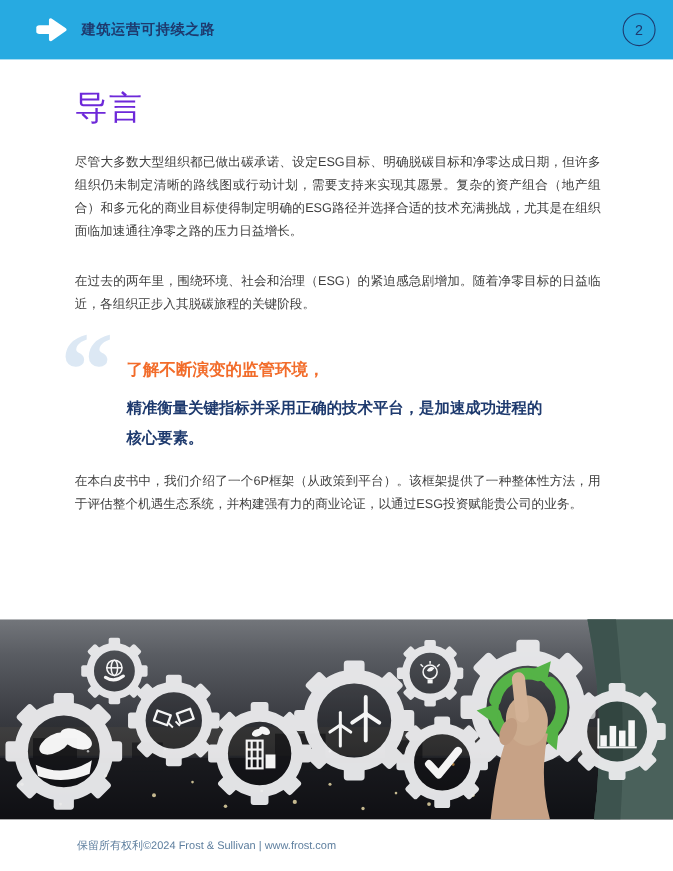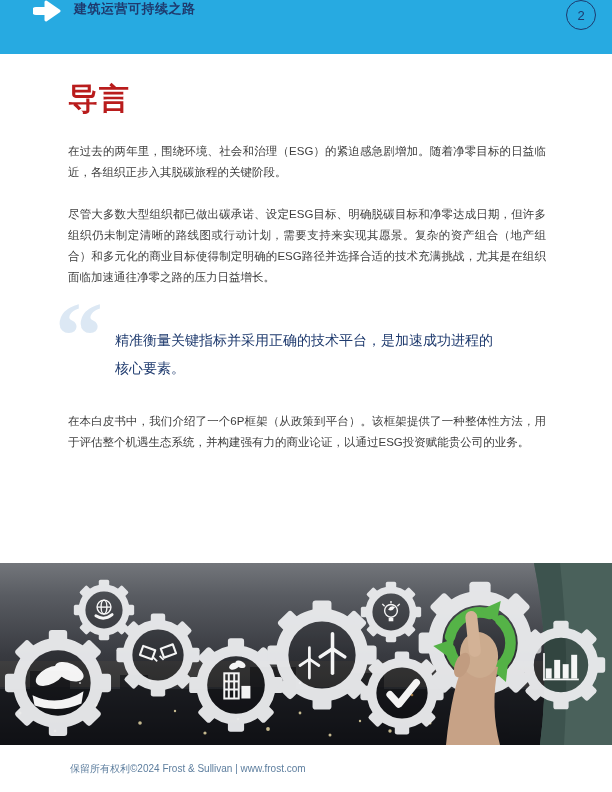--- a/index.html
+++ b/index.html
@@ -4,54 +4,54 @@
 <style>
   * { margin:0; padding:0; box-sizing:border-box; }
   html,body { width:612px; height:792px; }
   body {
     font-family:"Liberation Sans","DejaVu Sans",sans-serif;
     background:#ffffff; position:relative; overflow:hidden;
   }
   
   .topbar {
     position:absolute; top:0; left:0; width:612px; height:54px;
-    background:#27AAE1; display:flex; padding:0 16px 0 33px;
+    background:#27AAE1; display:flex; align-items:center; padding:0 16px 0 33px;
   }
   .topbar .arrow { flex:0 0 auto; display:block; }
   .topbar .bar-title {
     margin-left:13px; font-size:13px; font-weight:bold; color:#1E3A6E; letter-spacing:.5px;
   }
   .page-circle {
     margin-left:auto; width:30px; height:30px; border:1.3px solid #1E3A6E; border-radius:50%;
     display:flex; align-items:center; justify-content:center;
     color:#1E3A6E; font-size:13px;
   }
   
   .content { position:absolute; top:54px; left:68px; width:478px; }
   h1.doc-title {
-    margin-top:27px; font-size:30px; line-height:36px; font-weight:bold;
-    color:#b91c1c; letter-spacing:1px;
+    margin-top:27px; font-size:30px; line-height:36px; font-weight:normal;
+    color:#6d28d9; letter-spacing:1px;
   }
   p.body-par {
     margin-top:24px; font-size:11.5px; line-height:21px; color:#3E3E3E;
     text-align:justify;
   }
   p.body-par.tight { margin-top:21px; }
   
   .quote-block { position:relative; margin:14px 0 0 47px; padding-top:24px; }
   .quote-mark {
     position:absolute; left:-60px; top:-14px; font-size:96px; line-height:1;
     color:#DCE8F4; font-family:"Liberation Serif","DejaVu Serif",serif; font-weight:bold;
     user-select:none;
   }
   .quote-highlight {
     font-size:15px; font-weight:bold; color:#F26C2A; margin-bottom:7px; line-height:1.5;
   }
   .quote-body {
-    font-size:14px; font-weight:normal; color:#1E3A6E; line-height:28px; max-width:385px;
+    font-size:14px; font-weight:bold; color:#1E3A6E; line-height:28px; max-width:385px;
   }
   
   .hero { position:absolute; top:563px; left:0; width:612px; height:182px; }
   .hero svg { display:block; }
   
   .footer-note {
     position:absolute; top:762px; left:70px; font-size:10px; color:#5D7E9E;
   }
 </style>
 </head>
@@ -64,29 +64,30 @@
   </svg>
   <span class="bar-title">建筑运营可持续之路</span>
   <span class="page-circle">
     <span>2</span>
   </span>
 </header>
 
 <main class="content">
   <h1 class="doc-title">导言</h1>
 
+  <p class="body-par tight">尽管大多数大型组织都已做出碳承诺、设定ESG目标、明确脱碳目标和净零达成日期，但许多组织仍未制定清晰的路线图或行动计划，需要支持来实现其愿景。复杂的资产组合（地产组合）和多元化的商业目标使得制定明确的ESG路径并选择合适的技术充满挑战，尤其是在组织面临加速通往净零之路的压力日益增长。</p>
   <p class="body-par">在过去的两年里，围绕环境、社会和治理（ESG）的紧迫感急剧增加。随着净零目标的日益临近，各组织正步入其脱碳旅程的关键阶段。</p>
-  <p class="body-par tight">尽管大多数大型组织都已做出碳承诺、设定ESG目标、明确脱碳目标和净零达成日期，但许多组织仍未制定清晰的路线图或行动计划，需要支持来实现其愿景。复杂的资产组合（地产组合）和多元化的商业目标使得制定明确的ESG路径并选择合适的技术充满挑战，尤其是在组织面临加速通往净零之路的压力日益增长。</p>
 
   <div class="quote-block">
     <span class="quote-mark">“</span>
+    <p class="quote-highlight">了解不断演变的监管环境，</p>
     <p class="quote-body">精准衡量关键指标并采用正确的技术平台，是加速成功进程的核心要素。</p>
   </div>
 
-  <p class="body-par" style="margin-top:29px;">在本白皮书中，我们介绍了一个6P框架（从政策到平台）。该框架提供了一种整体性方法，用于评估整个机遇生态系统，并构建强有力的商业论证，以通过ESG投资赋能贵公司的业务。</p>
+  <p class="body-par" style="margin-top:16px;">在本白皮书中，我们介绍了一个6P框架（从政策到平台）。该框架提供了一种整体性方法，用于评估整个机遇生态系统，并构建强有力的商业论证，以通过ESG投资赋能贵公司的业务。</p>
 </main>
 
 <figure class="hero">
 <svg width="612" height="182" viewBox="0 0 612 182">
   <defs>
     <linearGradient id="sky" x1="0" y1="0" x2="0" y2="1">
       <stop offset="0" stop-color="#73767b"></stop>
       <stop offset="0.18" stop-color="#595c62"></stop>
       <stop offset="0.5" stop-color="#393b41"></stop>
       <stop offset="1" stop-color="#131418"></stop>

